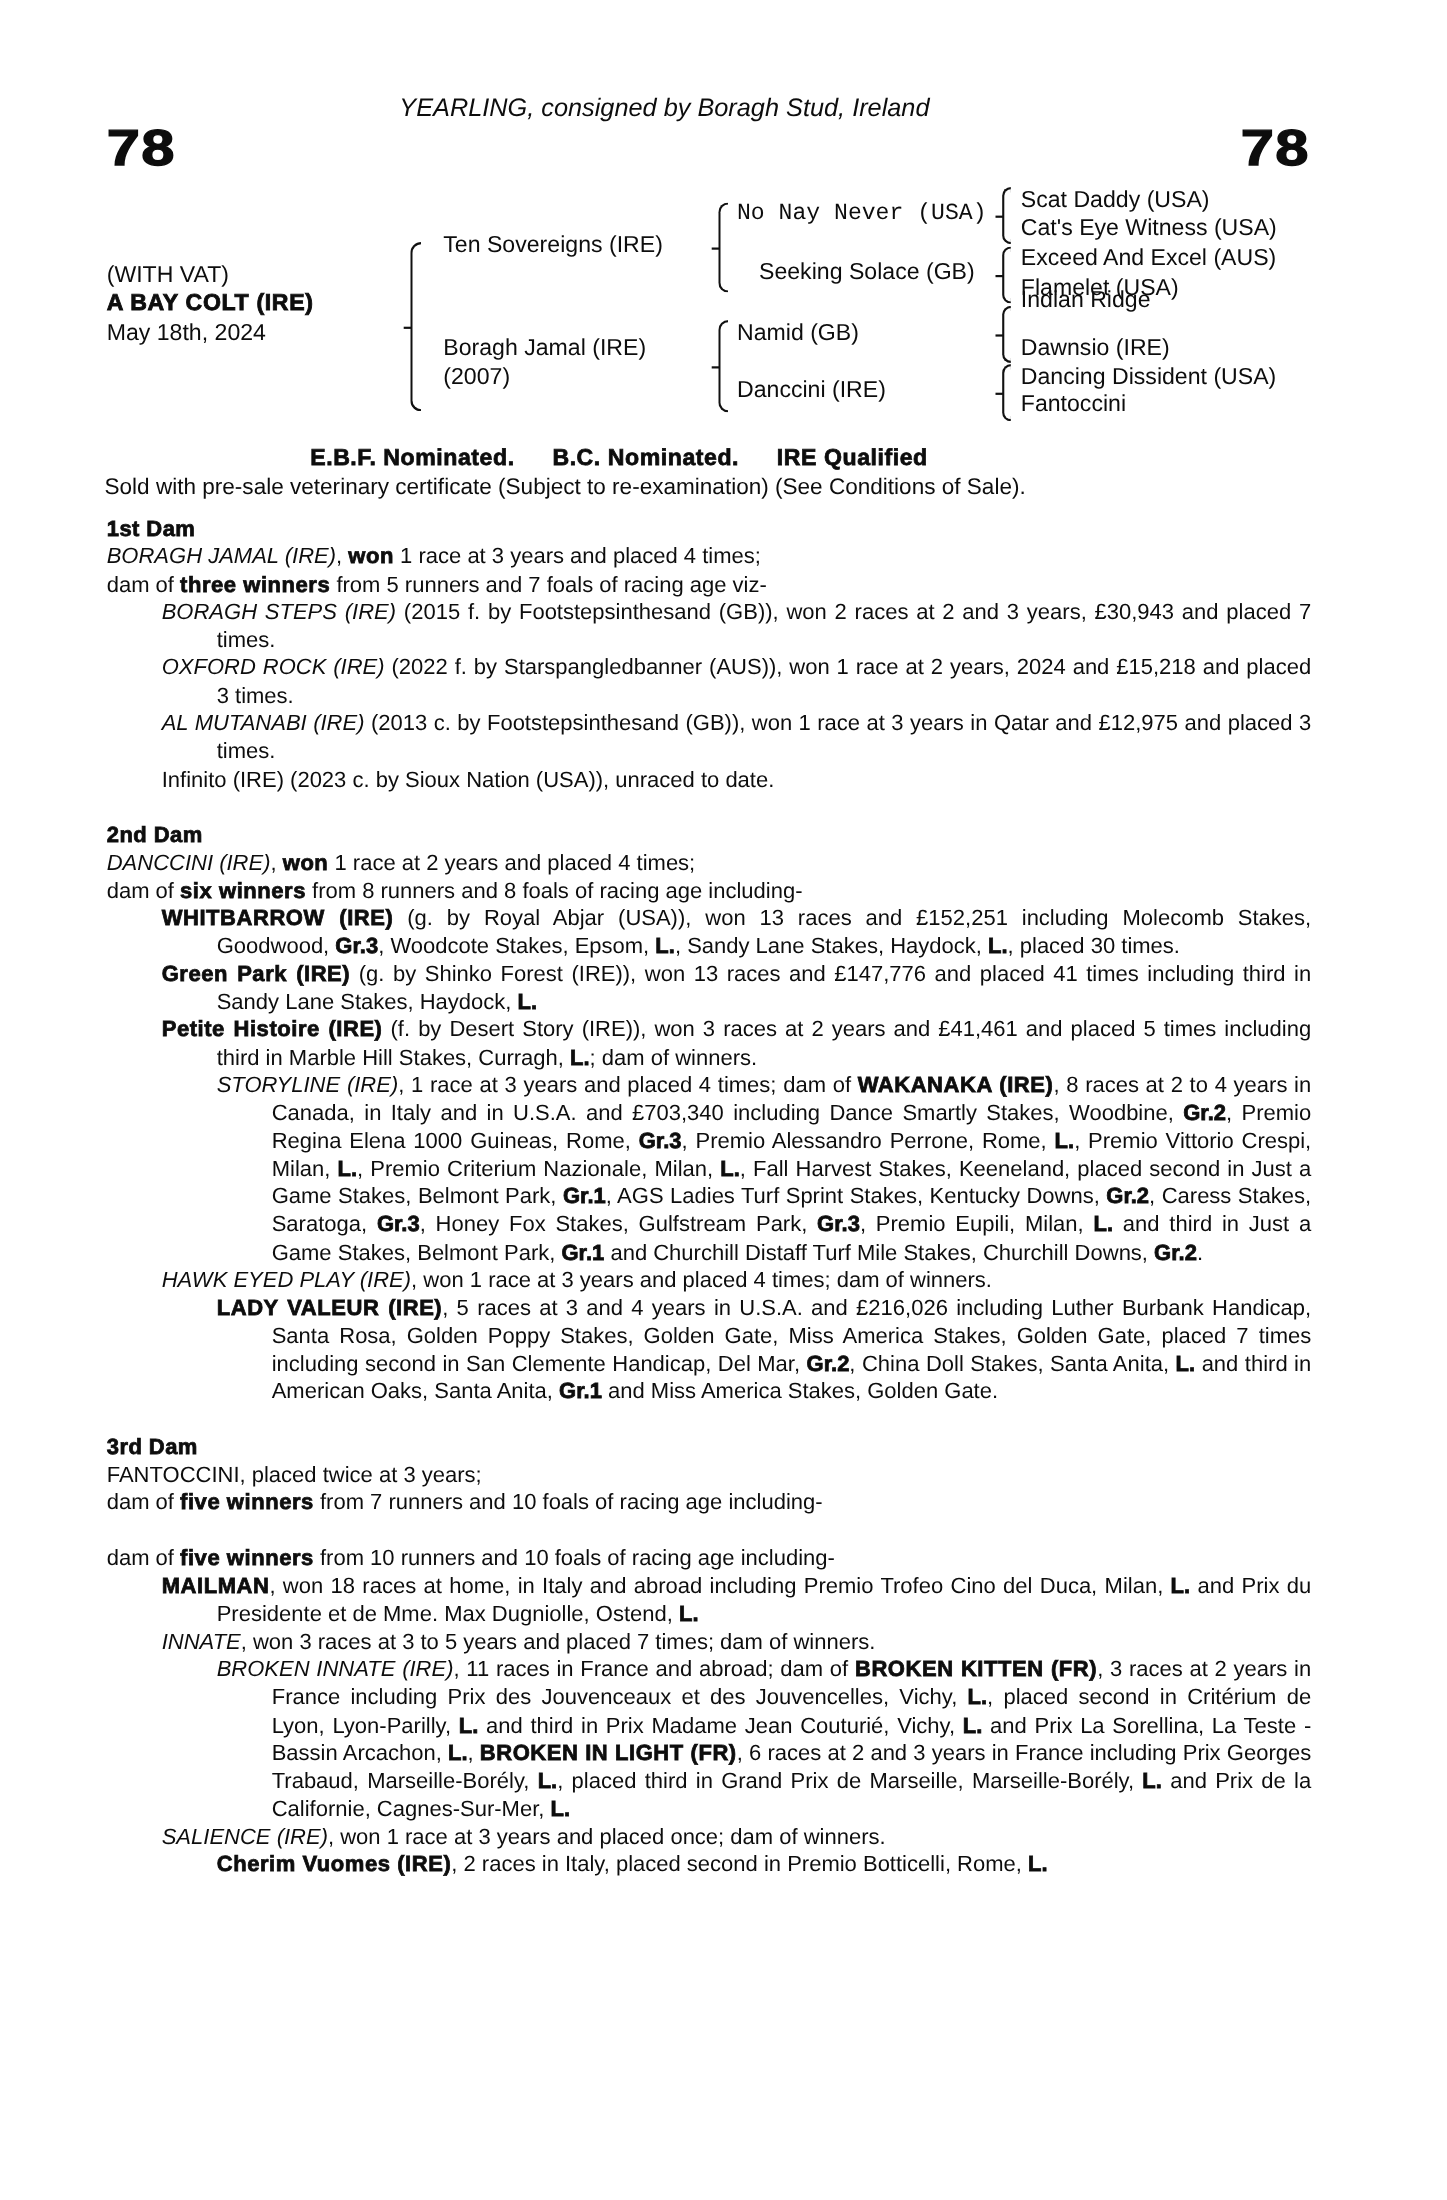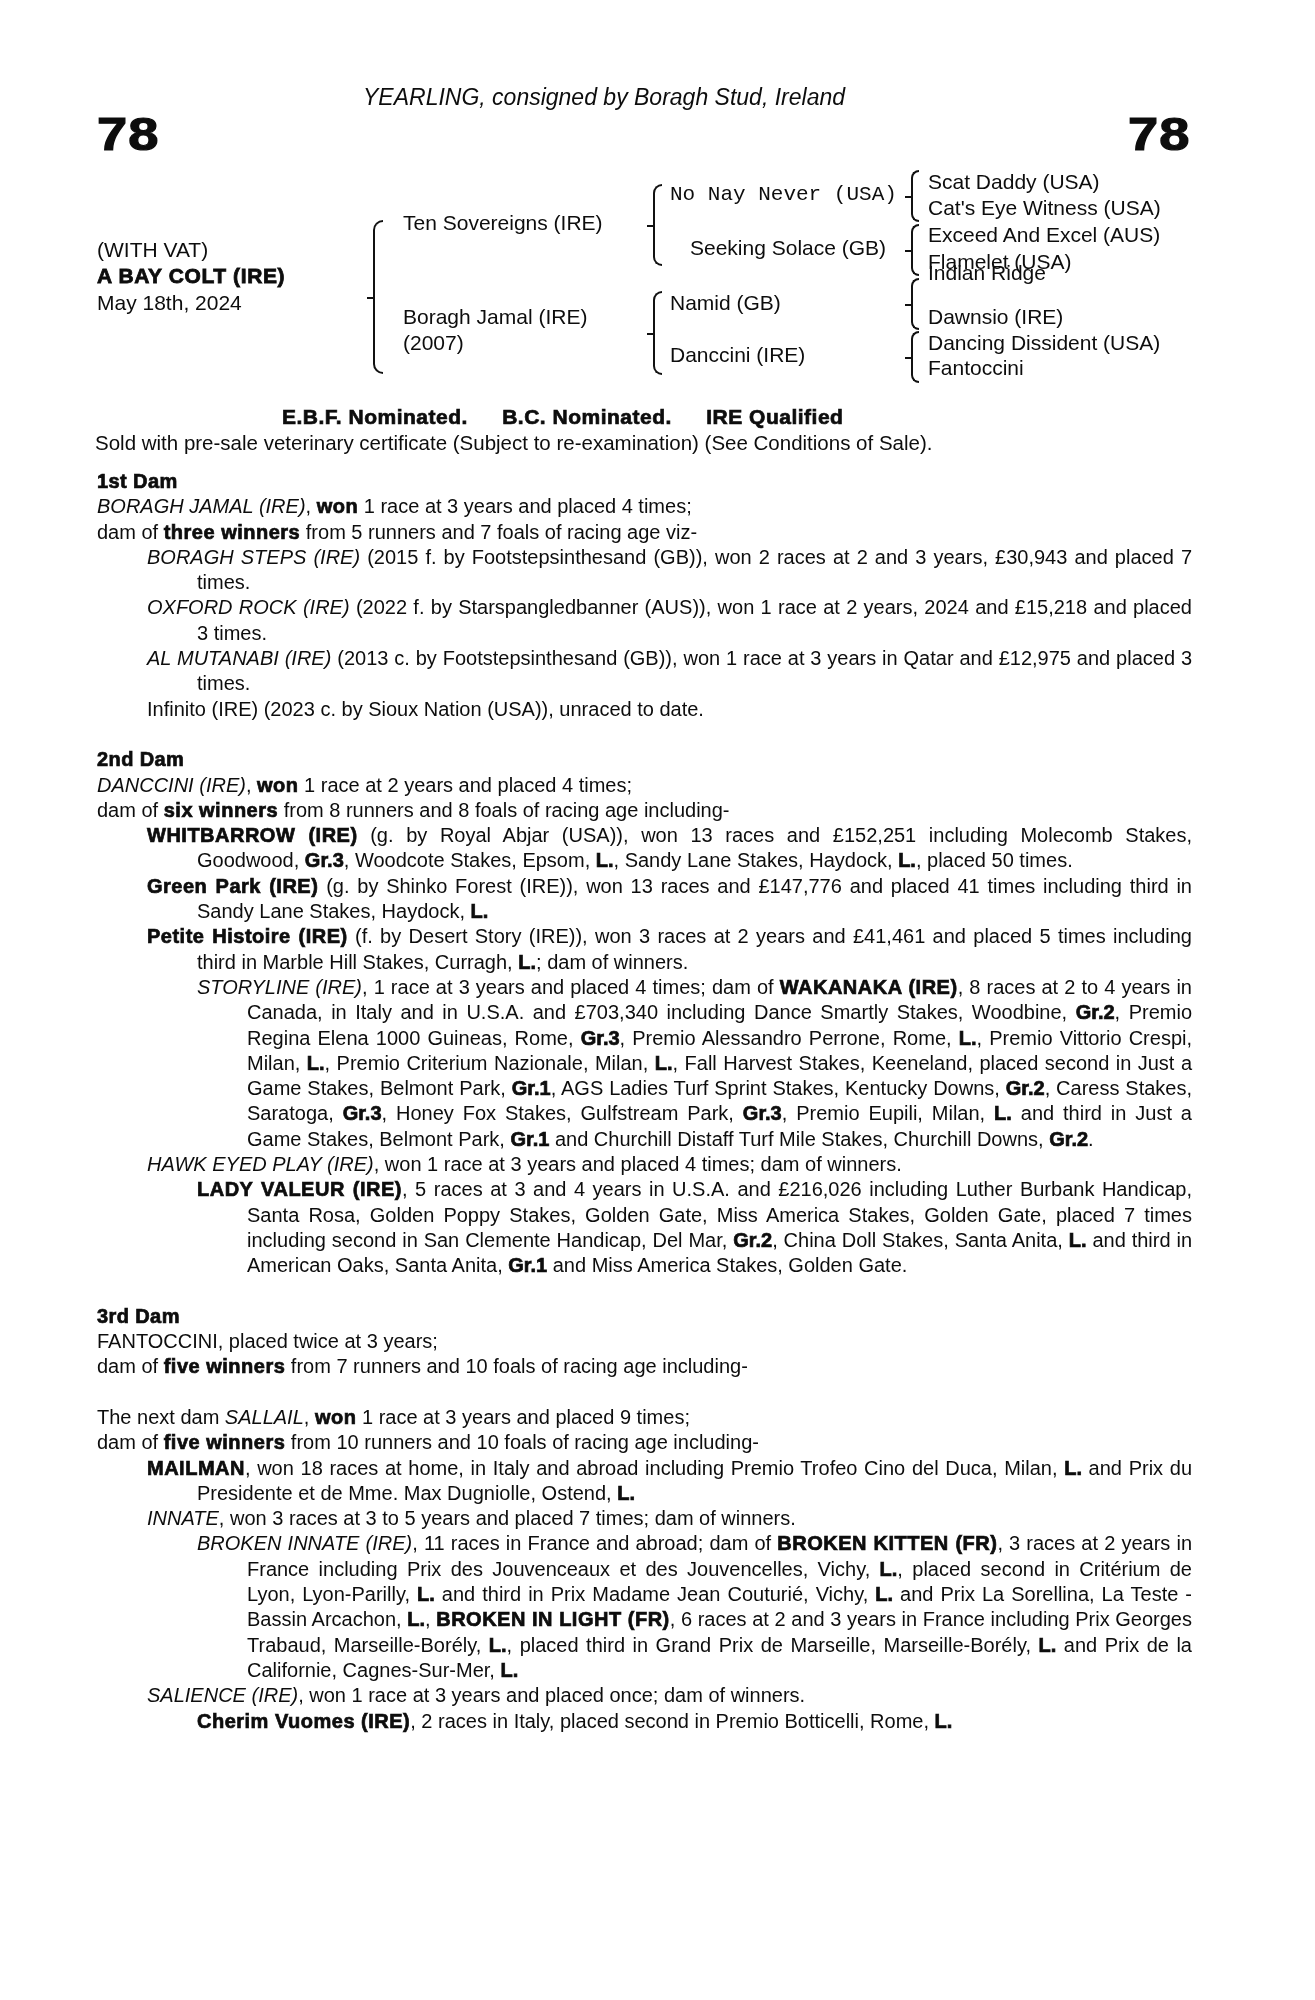--- a/index.html
+++ b/index.html
@@ -82,34 +82,33 @@
       <div class="p l0 nopad"><span>dam of </span><b>three winners</b><span> from 5 runners and 7 foals of racing age viz-</span></div>
       <div class="p l1"><i>BORAGH STEPS (IRE)</i><span> (2015 f. by Footstepsinthesand (GB)), won 2 races at 2 and 3 years, £30,943 and placed 7 times.</span></div>
       <div class="p l1"><i>OXFORD ROCK (IRE)</i><span> (2022 f. by Starspangledbanner (AUS)), won 1 race at 2 years, 2024 and £15,218 and placed 3 times.</span></div>
       <div class="p l1"><i>AL MUTANABI (IRE)</i><span> (2013 c. by Footstepsinthesand (GB)), won 1 race at 3 years in Qatar and £12,975 and placed 3 times.</span></div>
       <div class="p l1"><span>Infinito (IRE) (2023 c. by Sioux Nation (USA)), unraced to date.</span></div>
     </div>
     <div class="sec">
       <div class="sec-title">2nd Dam</div>
       <div class="p l0 nopad"><i>DANCCINI (IRE)</i><span>, </span><b>won</b><span> 1 race at 2 years and placed 4 times;</span></div>
       <div class="p l0 nopad"><span>dam of </span><b>six winners</b><span> from 8 runners and 8 foals of racing age including-</span></div>
-      <div class="p l1"><b>WHITBARROW (IRE)</b><span> (g. by Royal Abjar (USA)), won 13 races and £152,251 including Molecomb Stakes, Goodwood, </span><b class="g">Gr.3</b><span>, Woodcote Stakes, Epsom, </span><b class="g">L.</b><span>, Sandy Lane Stakes, Haydock, </span><b class="g">L.</b><span>, placed 50 times.</span></div>
+      <div class="p l1"><b>WHITBARROW (IRE)</b><span> (g. by Royal Abjar (USA)), won 13 races and £152,251 including Molecomb Stakes, Goodwood, </span><b class="g">Gr.3</b><span>, Woodcote Stakes, Epsom, </span><b class="g">L.</b><span>, Sandy Lane Stakes, Haydock, </span><b class="g">L.</b><span>, placed 30 times.</span></div>
       <div class="p l1"><b>Green Park (IRE)</b><span> (g. by Shinko Forest (IRE)), won 13 races and £147,776 and placed 41 times including third in Sandy Lane Stakes, Haydock, </span><b class="g">L.</b></div>
       <div class="p l1"><b>Petite Histoire (IRE)</b><span> (f. by Desert Story (IRE)), won 3 races at 2 years and £41,461 and placed 5 times including third in Marble Hill Stakes, Curragh, </span><b class="g">L.</b><span>; dam of winners.</span></div>
       <div class="p l2"><i>STORYLINE (IRE)</i><span>, 1 race at 3 years and placed 4 times; dam of </span><b>WAKANAKA (IRE)</b><span>, 8 races at 2 to 4 years in Canada, in Italy and in U.S.A. and £703,340 including Dance Smartly Stakes, Woodbine, </span><b class="g">Gr.2</b><span>, Premio Regina Elena 1000 Guineas, Rome, </span><b class="g">Gr.3</b><span>, Premio Alessandro Perrone, Rome, </span><b class="g">L.</b><span>, Premio Vittorio Crespi, Milan, </span><b class="g">L.</b><span>, Premio Criterium Nazionale, Milan, </span><b class="g">L.</b><span>, Fall Harvest Stakes, Keeneland, placed second in Just a Game Stakes, Belmont Park, </span><b class="g">Gr.1</b><span>, AGS Ladies Turf Sprint Stakes, Kentucky Downs, </span><b class="g">Gr.2</b><span>, Caress Stakes, Saratoga, </span><b class="g">Gr.3</b><span>, Honey Fox Stakes, Gulfstream Park, </span><b class="g">Gr.3</b><span>, Premio Eupili, Milan, </span><b class="g">L.</b><span> and third in Just a Game Stakes, Belmont Park, </span><b class="g">Gr.1</b><span> and Churchill Distaff Turf Mile Stakes, Churchill Downs, </span><b class="g">Gr.2</b><span>.</span></div>
       <div class="p l1"><i>HAWK EYED PLAY (IRE)</i><span>, won 1 race at 3 years and placed 4 times; dam of winners.</span></div>
       <div class="p l2"><b>LADY VALEUR (IRE)</b><span>, 5 races at 3 and 4 years in U.S.A. and £216,026 including Luther Burbank Handicap, Santa Rosa, Golden Poppy Stakes, Golden Gate, Miss America Stakes, Golden Gate, placed 7 times including second in San Clemente Handicap, Del Mar, </span><b class="g">Gr.2</b><span>, China Doll Stakes, Santa Anita, </span><b class="g">L.</b><span> and third in American Oaks, Santa Anita, </span><b class="g">Gr.1</b><span> and Miss America Stakes, Golden Gate.</span></div>
     </div>
     <div class="sec">
       <div class="sec-title">3rd Dam</div>
       <div class="p l0 nopad"><span>FANTOCCINI, placed twice at 3 years;</span></div>
       <div class="p l0 nopad"><span>dam of </span><b>five winners</b><span> from 7 runners and 10 foals of racing age including-</span></div>
     </div>
     <div class="sec">
-      <div class="p l0 nopad"><span>The next dam </span><i>SALLAIL</i><span>, </span><b>won</b><span> 1 race at 3 years and placed 9 times;</span></div>
       <div class="p l0 nopad"><span>dam of </span><b>five winners</b><span> from 10 runners and 10 foals of racing age including-</span></div>
       <div class="p l1"><b>MAILMAN</b><span>, won 18 races at home, in Italy and abroad including Premio Trofeo Cino del Duca, Milan, </span><b class="g">L.</b><span> and Prix du Presidente et de Mme. Max Dugniolle, Ostend, </span><b class="g">L.</b></div>
       <div class="p l1"><i>INNATE</i><span>, won 3 races at 3 to 5 years and placed 7 times; dam of winners.</span></div>
       <div class="p l2"><i>BROKEN INNATE (IRE)</i><span>, 11 races in France and abroad; dam of </span><b>BROKEN KITTEN (FR)</b><span>, 3 races at 2 years in France including Prix des Jouvenceaux et des Jouvencelles, Vichy, </span><b class="g">L.</b><span>, placed second in Critérium de Lyon, Lyon-Parilly, </span><b class="g">L.</b><span> and third in Prix Madame Jean Couturié, Vichy, </span><b class="g">L.</b><span> and Prix La Sorellina, La Teste - Bassin Arcachon, </span><b class="g">L.</b><span>, </span><b>BROKEN IN LIGHT (FR)</b><span>, 6 races at 2 and 3 years in France including Prix Georges Trabaud, Marseille-Borély, </span><b class="g">L.</b><span>, placed third in Grand Prix de Marseille, Marseille-Borély, </span><b class="g">L.</b><span> and Prix de la Californie, Cagnes-Sur-Mer, </span><b class="g">L.</b></div>
       <div class="p l1"><i>SALIENCE (IRE)</i><span>, won 1 race at 3 years and placed once; dam of winners.</span></div>
       <div class="p l2"><b>Cherim Vuomes (IRE)</b><span>, 2 races in Italy, placed second in Premio Botticelli, Rome, </span><b class="g">L.</b></div>
     </div>
   </div>
 
 </body></html>

